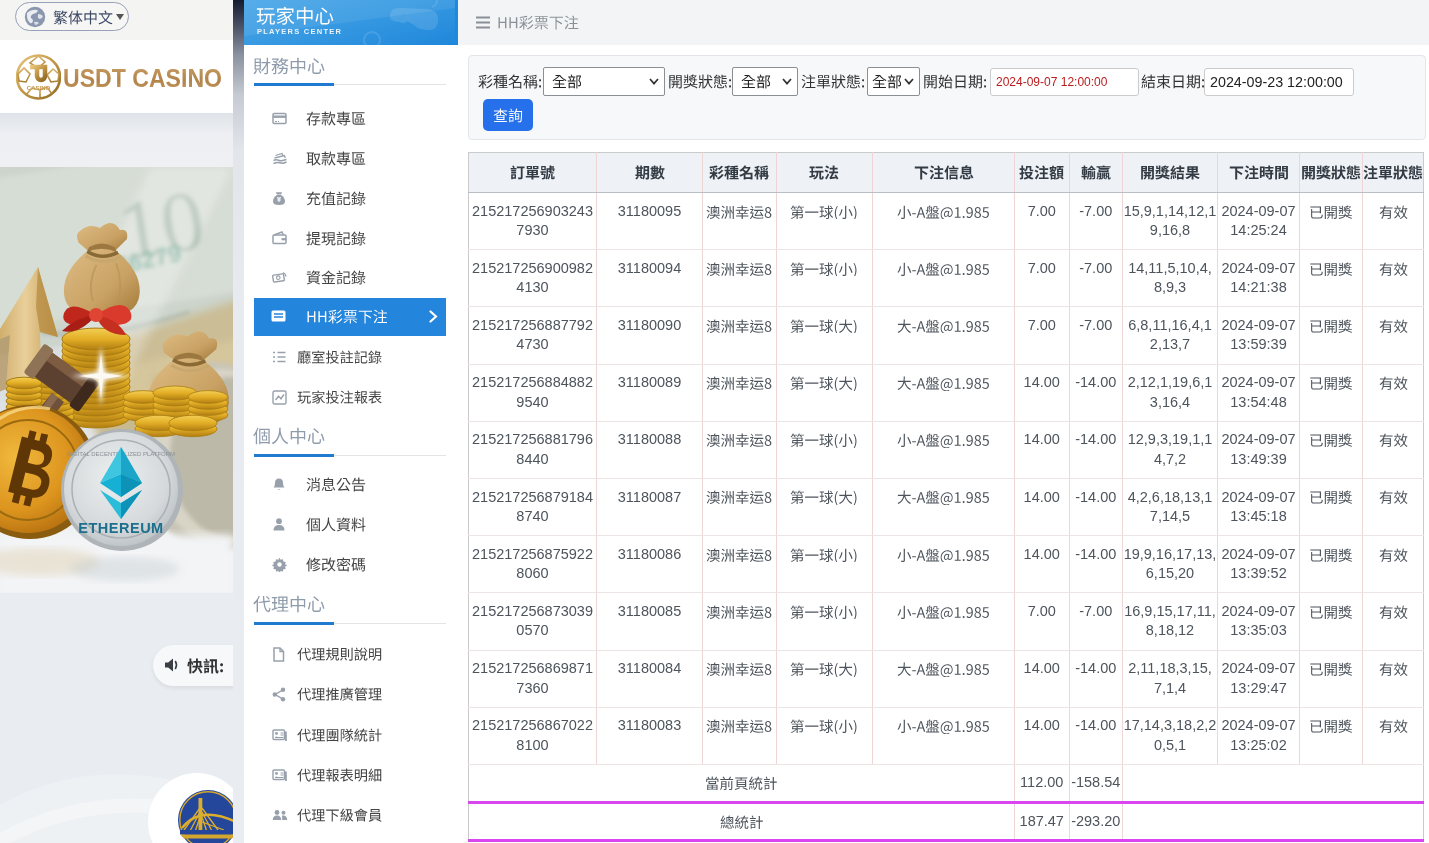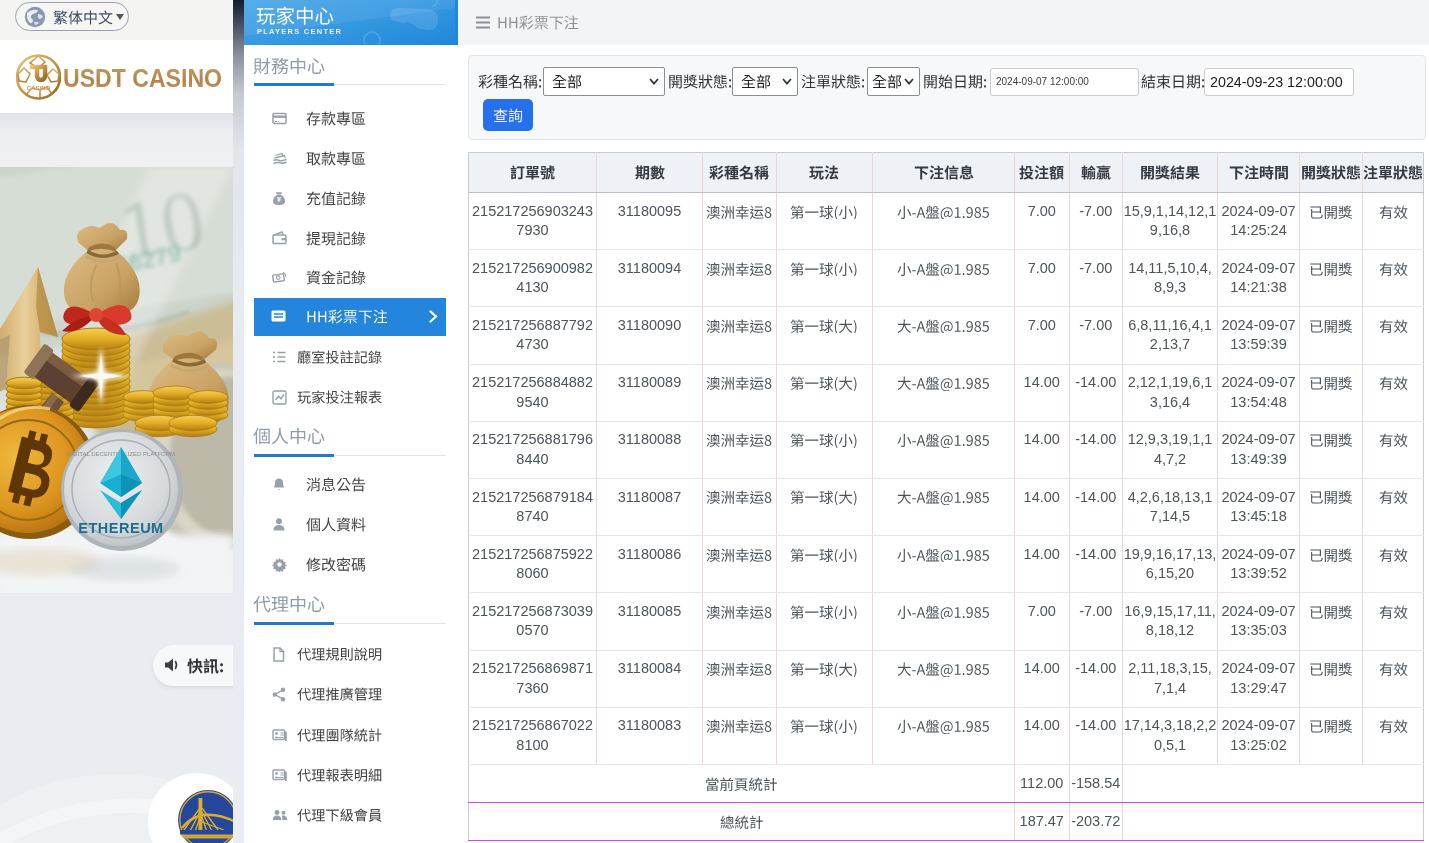--- a/index.html
+++ b/index.html
@@ -4,21 +4,21 @@
 html,body{width:1429px;height:843px;overflow:hidden;background:#fff;font-family:"Liberation Sans",sans-serif}
 #page{position:relative;width:1429px;height:843px;overflow:hidden}
 .tx{display:block}
 table .tx{display:inline-block;vertical-align:middle}
 table{font-size:14.5px;color:#4d545c}
 th,td{border:1px solid #eed6d6;text-align:center;vertical-align:middle;padding:0;line-height:19.5px}
 table{border:1px solid #cbcbcb}
 tr.hd th{background:#eef1f5;height:40px;border-bottom:1px solid #b9bec4;border-top:1px solid #cbcbcb}
 tr.hd th div{display:flex;justify-content:center}
 tr.dr td{height:57.2px;background:#fff;border-top:none;border-bottom:1px solid #ece4e4}
-tr.sr td{height:38px;background:#fff;border-bottom:1px solid #d946ef}
+tr.sr td{height:38px;background:#fff;border-bottom:3px solid #d946ef}
 td:first-child,th:first-child{border-left:1px solid #cbcbcb}
 td:last-child,th:last-child{border-right:1px solid #cbcbcb}
 </style></head>
 <body>
 <svg width="0" height="0" style="position:absolute">
     <defs>
       <path id="g0" d="M9.5 -0.9C10.8 -0.4 12.4 0.3 13.2 0.9L14 0.2C13.2 -0.3 11.5 -1.1 10.3 -1.5ZM4.4 -1.4C3.5 -0.8 2.1 -0.2 0.8 0.2C1.1 0.4 1.5 0.8 1.6 1C2.9 0.5 4.4 -0.3 5.4 -1ZM2.9 -3.4C3.1 -3.5 3.5 -3.6 6.1 -3.7C5 -3.2 4 -2.9 3.6 -2.8C2.8 -2.5 2.1 -2.4 1.6 -2.3C1.7 -2.1 1.9 -1.6 1.9 -1.4C2.3 -1.5 2.8 -1.6 7 -1.9V0.1C7 0.3 7 0.3 6.8 0.3C6.5 0.3 5.8 0.3 4.9 0.3C5.1 0.6 5.3 1 5.3 1.2C6.4 1.2 7.1 1.2 7.6 1.1C8 0.9 8.1 0.7 8.1 0.1V-2L11.8 -2.2C12.3 -1.8 12.7 -1.5 13 -1.2L13.8 -1.8C13.1 -2.4 11.7 -3.4 10.7 -4.1L9.9 -3.6L11 -2.9L5.2 -2.6C7.1 -3.1 8.9 -3.8 10.6 -4.7L10 -5.4C9.4 -5.1 8.7 -4.8 8 -4.5L5.4 -4.4C6.3 -4.7 7.2 -5 8 -5.4L7.3 -6C7 -5.8 6.6 -5.7 6.2 -5.5C6.3 -5.5 6.4 -5.6 6.5 -5.7C6.6 -5.8 6.7 -6 6.8 -6.3H7.7V-6.4C7.9 -6.3 8.2 -5.9 8.3 -5.7C9.3 -6.1 10.1 -6.6 10.9 -7.2C11.7 -6.4 12.7 -5.8 13.8 -5.4C13.9 -5.7 14.2 -6.1 14.4 -6.3C13.3 -6.6 12.4 -7.1 11.6 -7.8C12.3 -8.5 12.8 -9.4 13.2 -10.5H14.2V-11.4H10.1C10.2 -11.7 10.3 -12.1 10.4 -12.4L9.5 -12.6C9.1 -11.4 8.4 -10.2 7.6 -9.4C7.8 -9.3 8.2 -8.9 8.3 -8.7C8.6 -9 8.8 -9.3 9.1 -9.6C9.4 -9 9.8 -8.4 10.2 -7.8C9.5 -7.2 8.6 -6.8 7.7 -6.5V-6.9H6.9C7 -7.2 7 -7.6 7.1 -8.1H8.1V-8.8H7.1L7.2 -10.1C7.3 -10.3 7.3 -10.5 7.3 -10.5H2.2C2.4 -10.7 2.5 -10.9 2.7 -11.1H7.8V-11.9H3.1L3.4 -12.4L2.5 -12.7C2.1 -11.7 1.3 -10.8 0.5 -10.2C0.8 -10.1 1.2 -9.8 1.3 -9.7C1.6 -9.9 1.8 -10.1 2.1 -10.4L1.9 -8.8H0.7V-8.1H1.8C1.7 -7.4 1.6 -6.8 1.6 -6.3H5.9L5.8 -6.1C5.7 -6 5.6 -6 5.4 -6C5.3 -6 4.9 -6 4.5 -6C4.6 -5.9 4.6 -5.6 4.6 -5.4C5.1 -5.4 5.5 -5.4 5.7 -5.4C5.9 -5.4 6 -5.4 6.1 -5.5C5.1 -5 4.2 -4.7 3.8 -4.6C3.3 -4.4 2.9 -4.4 2.6 -4.3C2.7 -4.1 2.9 -3.6 2.9 -3.4ZM9.7 -10.5H12.2C11.9 -9.7 11.4 -9 10.9 -8.5C10.4 -9 9.9 -9.7 9.6 -10.5ZM3.8 -9.6C4.2 -9.3 4.8 -9 5.2 -8.7H2.7L2.9 -9.9H4ZM3.5 -7.8C4 -7.6 4.6 -7.2 4.9 -6.9H2.5L2.7 -8.1H3.8ZM4.3 -9.9H6.4L6.3 -8.7H5.2L5.6 -9.2C5.3 -9.4 4.8 -9.7 4.3 -9.9ZM5 -6.9 5.4 -7.3C5.1 -7.6 4.5 -7.9 4.1 -8.1H6.2C6.2 -7.6 6.1 -7.2 6.1 -6.9Z M18.8 -12.5C18 -10.3 16.8 -8 15.4 -6.6C15.7 -6.3 16 -5.7 16.1 -5.4C16.6 -6 17 -6.5 17.4 -7.2V1.2H18.5V-9.1C19 -10.1 19.4 -11.2 19.8 -12.2ZM21.2 -2.6V-1.6H23.7V1.1H24.8V-1.6H27.2V-2.6H24.8V-7.8C25.7 -5.2 27.2 -2.7 28.7 -1.3C28.9 -1.6 29.3 -1.9 29.6 -2.1C28 -3.4 26.4 -6 25.5 -8.5H29.3V-9.6H24.8V-12.6H23.7V-9.6H19.5V-8.5H23C22.1 -5.9 20.5 -3.4 18.9 -2.1C19.1 -1.9 19.5 -1.5 19.7 -1.2C21.3 -2.7 22.8 -5.1 23.7 -7.8V-2.6Z M36.9 -12.6V-9.9H31.4V-2.8H32.6V-3.7H36.9V1.2H38.1V-3.7H42.4V-2.9H43.5V-9.9H38.1V-12.6ZM32.6 -4.8V-8.8H36.9V-4.8ZM42.4 -4.8H38.1V-8.8H42.4Z M51.3 -12.3C51.8 -11.6 52.3 -10.6 52.5 -10L53.7 -10.4C53.5 -11 53 -12 52.5 -12.7ZM45.8 -10V-8.8H48.1C49 -6.6 50.2 -4.6 51.7 -3C50.1 -1.6 48 -0.6 45.5 0.1C45.8 0.4 46.1 0.9 46.2 1.2C48.8 0.4 50.8 -0.7 52.5 -2.2C54.2 -0.7 56.3 0.4 58.7 1.1C58.9 0.8 59.2 0.3 59.5 0.1C57.1 -0.5 55.1 -1.6 53.4 -3C54.9 -4.6 56.1 -6.5 56.9 -8.8H59.3V-10ZM52.6 -3.8C51.1 -5.2 50 -6.9 49.3 -8.8H55.7C54.9 -6.8 53.9 -5.2 52.6 -3.8Z"></path>
       <path id="g1" d="M10.7 -3.8C11.7 -2.1 13.1 0.1 13.7 1.4L15.5 0.4C14.8 -0.9 13.3 -3 12.3 -4.6ZM2.4 -13.6V1.4H4.3V-9.4C4.7 -8.6 4.9 -7.8 5.1 -7.2L6.4 -7.9C6.2 -8.7 5.7 -10 5.2 -10.9L4.3 -10.6V-13.6ZM1 -10.4C0.9 -9.1 0.7 -7.3 0.3 -6.2L1.7 -5.7C2.1 -6.9 2.4 -8.8 2.4 -10.2ZM12.5 -6.4H10.9C10.9 -6.9 10.9 -7.4 10.9 -7.9V-9.4H12.5ZM9 -13.6V-11.2H6.2V-9.4H9V-7.9C9 -7.4 9 -6.9 8.9 -6.4H5.5V-4.6H8.7C8.2 -2.9 7.2 -1.2 4.7 0C5.2 0.4 5.8 1.1 6.1 1.5C8.9 -0.1 10.1 -2.3 10.6 -4.6H15.4V-6.4H14.4V-11.2H10.9V-13.6Z M17.2 -8.7V-7.3H21.9V-8.7ZM17.2 -6.5V-5.1H22V-6.5ZM18.2 -13C18.5 -12.4 18.9 -11.5 19.2 -10.9H16.6V-9.4H22.5V-10.9H19.7L20.7 -11.5C20.4 -12.1 20 -13 19.6 -13.7ZM17.3 -4.3V1.2H18.7V0.5H22V-4.3ZM18.7 -2.8H20.4V-1H18.7ZM22.7 -12.8V-10.9H24.3V-6.7H22.5V-4.9H24.3V1.4H26.1V-4.9H27.6V-6.7H26.1V-10.9H28C28 -5 28 0.6 29.6 1.2C30.5 1.7 31.4 1.2 31.6 -1.2C31.3 -1.5 30.9 -2.2 30.6 -2.7C30.6 -1.7 30.5 -0.7 30.4 -0.7C29.8 -0.9 29.8 -7.5 30 -12.8Z M34.6 -5.9C35.4 -5.9 36.1 -6.5 36.1 -7.4C36.1 -8.3 35.4 -8.9 34.6 -8.9C33.8 -8.9 33.1 -8.3 33.1 -7.4C33.1 -6.5 33.8 -5.9 34.6 -5.9ZM34.6 0.2C35.4 0.2 36.1 -0.4 36.1 -1.3C36.1 -2.2 35.4 -2.8 34.6 -2.8C33.8 -2.8 33.1 -2.2 33.1 -1.3C33.1 -0.4 33.8 0.2 34.6 0.2Z"></path>
       <path id="g2" d="M8.4 -15V-13.6H17.6V-15ZM0.7 -2.2 1 -0.8C2.9 -1.3 5.4 -2 7.9 -2.7L7.7 -4L4.9 -3.3V-7.8H7.2V-9.2H4.9V-13.5H7.4V-14.9H0.9V-13.5H3.5V-9.2H1.2V-7.8H3.5V-2.9ZM7.6 -9.4V-8H10.2C10 -3.6 9.5 -0.9 5.5 0.5C5.8 0.7 6.2 1.3 6.4 1.6C10.6 -0 11.4 -3.1 11.6 -8H13.8V-0.6C13.8 1 14.2 1.4 15.5 1.4C15.8 1.4 17 1.4 17.2 1.4C18.5 1.4 18.8 0.7 19 -2C18.6 -2.1 18 -2.3 17.6 -2.6C17.6 -0.3 17.5 0.1 17.1 0.1C16.9 0.1 16 0.1 15.8 0.1C15.3 0.1 15.3 -0 15.3 -0.6V-8H18.7V-9.4Z M27.7 -16.1C28 -15.6 28.3 -15.1 28.5 -14.6H21.1V-10.6H22.6V-13.3H36V-10.6H37.5V-14.6H30.2C30 -15.2 29.6 -15.9 29.3 -16.5ZM34.9 -9.4C33.8 -8.4 32.1 -7.1 30.6 -6.1C30.2 -7.2 29.5 -8.2 28.6 -9.1C29.1 -9.4 29.6 -9.8 30 -10.1H34.9V-11.4H23.6V-10.1H28C26.2 -8.9 23.5 -7.9 21.1 -7.3C21.3 -7 21.7 -6.4 21.9 -6.1C23.7 -6.7 25.8 -7.5 27.5 -8.4C27.9 -8.1 28.2 -7.7 28.5 -7.3C26.8 -6 23.5 -4.6 21 -4C21.3 -3.7 21.6 -3.2 21.8 -2.9C24.1 -3.6 27.1 -5 29 -6.3C29.3 -5.8 29.4 -5.4 29.6 -5C27.6 -3.2 23.8 -1.3 20.7 -0.6C21 -0.3 21.3 0.3 21.4 0.6C24.3 -0.2 27.6 -1.9 29.8 -3.5C30 -2 29.7 -0.6 29.1 -0.2C28.7 0.1 28.4 0.2 27.8 0.2C27.4 0.2 26.8 0.2 26.1 0.1C26.3 0.5 26.4 1.1 26.4 1.5C27.1 1.5 27.7 1.5 28.1 1.5C29 1.5 29.5 1.4 30.1 0.8C31.2 0 31.7 -2.4 31 -4.9L32 -5.5C33 -2.7 34.9 -0.4 37.4 0.7C37.6 0.4 38 -0.2 38.3 -0.4C35.9 -1.4 34 -3.6 33.1 -6.2C34.2 -6.9 35.2 -7.7 36.1 -8.4Z M47.9 -16.4V-12.9H40.9V-3.6H42.3V-4.8H47.9V1.5H49.5V-4.8H55.1V-3.7H56.6V-12.9H49.5V-16.4ZM42.3 -6.3V-11.5H47.9V-6.3ZM55.1 -6.3H49.5V-11.5H55.1Z M64.3 -10.9V-1.3C64.3 0.7 64.9 1.2 67 1.2C67.4 1.2 70.4 1.2 70.9 1.2C73.1 1.2 73.6 0.1 73.8 -3.6C73.4 -3.7 72.8 -4 72.4 -4.3C72.2 -0.9 72.1 -0.2 70.9 -0.2C70.2 -0.2 67.6 -0.2 67.1 -0.2C66 -0.2 65.8 -0.4 65.8 -1.3V-10.9ZM61.1 -9.5C60.8 -7.2 60.2 -4.1 59.4 -2.1L60.8 -1.5C61.6 -3.6 62.2 -6.9 62.5 -9.2ZM73.3 -9.5C74.4 -7.2 75.5 -4.1 75.9 -2L77.3 -2.6C76.9 -4.6 75.8 -7.6 74.7 -10ZM65.2 -14.7C67 -13.4 69.3 -11.5 70.4 -10.3L71.5 -11.4C70.3 -12.6 68 -14.4 66.2 -15.7Z"></path>
       <path id="g3" d="M1.5 0H2.9V-5.2H8V0H9.4V-11H8V-6.4H2.9V-11H1.5Z M12.4 0H13.8V-5.2H18.9V0H20.3V-11H18.9V-6.4H13.8V-11H12.4Z M29.7 -12.4C28 -11.9 25.1 -11.5 22.6 -11.3C22.7 -11.1 22.9 -10.7 22.9 -10.4C25.4 -10.6 28.5 -10.9 30.4 -11.5ZM23 -9.4C23.6 -8.7 24.1 -7.6 24.3 -7L25.2 -7.4C25 -8.1 24.4 -9 23.9 -9.8ZM25.7 -9.9C26.1 -9.2 26.5 -8.2 26.7 -7.5L27.6 -7.9C27.4 -8.5 27 -9.5 26.6 -10.2ZM29.3 -10.2C29 -9.4 28.4 -8.1 27.9 -7.3L28.8 -7C29.3 -7.7 29.9 -8.9 30.4 -9.9ZM34.5 -12.3C33.7 -11.2 32.1 -10 30.7 -9.3C31 -9 31.4 -8.7 31.6 -8.4C33 -9.3 34.6 -10.6 35.6 -11.9ZM35 -8.2C34 -7 32.3 -5.7 30.8 -5C31.1 -4.8 31.5 -4.4 31.6 -4.2C33.2 -5 34.9 -6.4 36 -7.8ZM35.3 -4C34.2 -2.2 32.1 -0.6 30 0.3C30.3 0.5 30.6 0.9 30.8 1.2C33.1 0.2 35.2 -1.5 36.4 -3.5ZM27.3 -4.7H27.3L27.3 -4.6ZM26.2 -7.3V-5.7H22.7V-4.7H25.9C25 -3.2 23.6 -1.7 22.2 -0.9C22.5 -0.6 22.8 -0.2 22.9 0.1C24.1 -0.7 25.3 -2 26.2 -3.3V1.2H27.3V-3.6C28.2 -2.9 29 -1.9 29.4 -1.3L30.2 -2C29.7 -2.8 28.6 -3.9 27.5 -4.7H30.4V-5.7H27.3V-7.3Z M46.5 -1.6C47.8 -0.9 49.4 0.1 50.1 0.8L51 0.2C50.1 -0.5 48.6 -1.5 47.3 -2.2ZM39.5 -5.5V-4.6H49.2V-5.5ZM40.9 -2.2C40.1 -1.3 38.8 -0.4 37.5 0.1C37.8 0.3 38.2 0.7 38.4 0.9C39.6 0.2 41.1 -0.8 42 -1.9ZM37.7 -3.5V-2.6H43.8V1.2H44.9V-2.6H51.1V-3.5ZM38.7 -9.9V-6.5H50.1V-9.9H46.5V-11.1H50.8V-12H37.8V-11.1H42V-9.9ZM43.1 -11.1H45.5V-9.9H43.1ZM39.8 -9.1H42V-7.3H39.8ZM43.1 -9.1H45.5V-7.3H43.1ZM46.5 -9.1H48.9V-7.3H46.5Z M52.7 -11.5V-10.4H58.5V1.2H59.6V-6.8C61.4 -5.8 63.4 -4.6 64.4 -3.8L65.2 -4.8C64 -5.7 61.6 -7 59.9 -7.9L59.6 -7.7V-10.4H66V-11.5Z M68.2 -11.6C69.2 -11.1 70.5 -10.4 71.1 -9.9L71.7 -10.9C71.1 -11.3 69.8 -12 68.9 -12.4ZM67.5 -7.5C68.4 -7 69.6 -6.3 70.2 -5.8L70.9 -6.8C70.2 -7.2 69 -7.9 68.1 -8.3ZM67.9 0.3 68.9 1C69.8 -0.4 70.8 -2.2 71.6 -3.8L70.8 -4.6C69.9 -2.9 68.7 -0.9 67.9 0.3ZM75.1 -12.3C75.6 -11.5 76.1 -10.5 76.3 -9.8L77.4 -10.2C77.2 -10.9 76.6 -11.9 76.1 -12.7ZM71.9 -9.7V-8.7H75.8V-5.3H72.4V-4.2H75.8V-0.3H71.4V0.7H81.3V-0.3H77V-4.2H80.4V-5.3H77V-8.7H80.9V-9.7Z"></path>
@@ -627,21 +627,21 @@
       </div>
       <svg style="position:absolute;left:449px;top:78px" width="10" height="7" viewBox="0 0 10 7">
         <path d="M1 1 L5 5.6 L9 1" fill="none" stroke="#333" stroke-width="1.7"></path>
       </svg>
       <div style="position:absolute;left:468.0px;top:74.0px;width:64.2px;height:15.0px;color:#333;">
         <svg class="tx" width="64.2" height="15" viewBox="0 -13.2 64.2 15">
           <use href="#g26" fill="currentColor"></use>
         </svg>
       </div>
       <div style="position:absolute;left:535px;top:68px;width:149px;height:28px;background:#fff;border:1px solid #ccc;border-radius:3px"></div>
-      <div style="position:absolute;left:541px;top:68px;width:143px;height:28px;line-height:28px;font-family:'Liberation Sans',sans-serif;font-size:10px;color:#404040;white-space:nowrap">2024-09-07 12:00:00</div>
+      <div style="position:absolute;left:541px;top:68px;width:143px;height:28px;line-height:28px;font-family:'Liberation Sans',sans-serif;font-size:12px;color:#b91c1c;white-space:nowrap">2024-09-07 12:00:00</div>
       <div style="position:absolute;left:686.0px;top:74.0px;width:64.2px;height:15.0px;color:#333;">
         <svg class="tx" width="64.2" height="15" viewBox="0 -13.2 64.2 15">
           <use href="#g27" fill="currentColor"></use>
         </svg>
       </div>
       <div style="position:absolute;left:749px;top:68px;width:150px;height:28px;background:#fff;border:1px solid #ccc;border-radius:3px"></div>
       <div style="position:absolute;left:755px;top:68px;width:144px;height:28px;line-height:28px;font-family:'Liberation Sans',sans-serif;font-size:14.3px;color:#222;white-space:nowrap">2024-09-23 12:00:00</div>
       <div style="position:absolute;left:28px;top:99px;width:49.5px;height:32px;background:#2670ec;border-radius:5px"></div>
       <div style="position:absolute;left:37.7px;top:107.5px;width:30.0px;height:15.0px;color:#fff;">
         <svg class="tx" width="30" height="15" viewBox="0 -13.2 30 15">
@@ -978,18 +978,18 @@
               </svg></td>
             <td>112.00</td>
             <td>-158.54</td>
             <td colspan="4"></td>
           </tr>
           <tr class="sr">
             <td colspan="5"><svg class="tx" width="43.5" height="14.5" viewBox="0 -12.8 43.5 14.5">
                 <use href="#g48" fill="currentColor"></use>
               </svg></td>
             <td>187.47</td>
-            <td>-203.72</td>
+            <td>-293.20</td>
             <td colspan="4"></td>
           </tr>
         </tbody>
       </table>
     </div>
   </div>
 </body></html>

